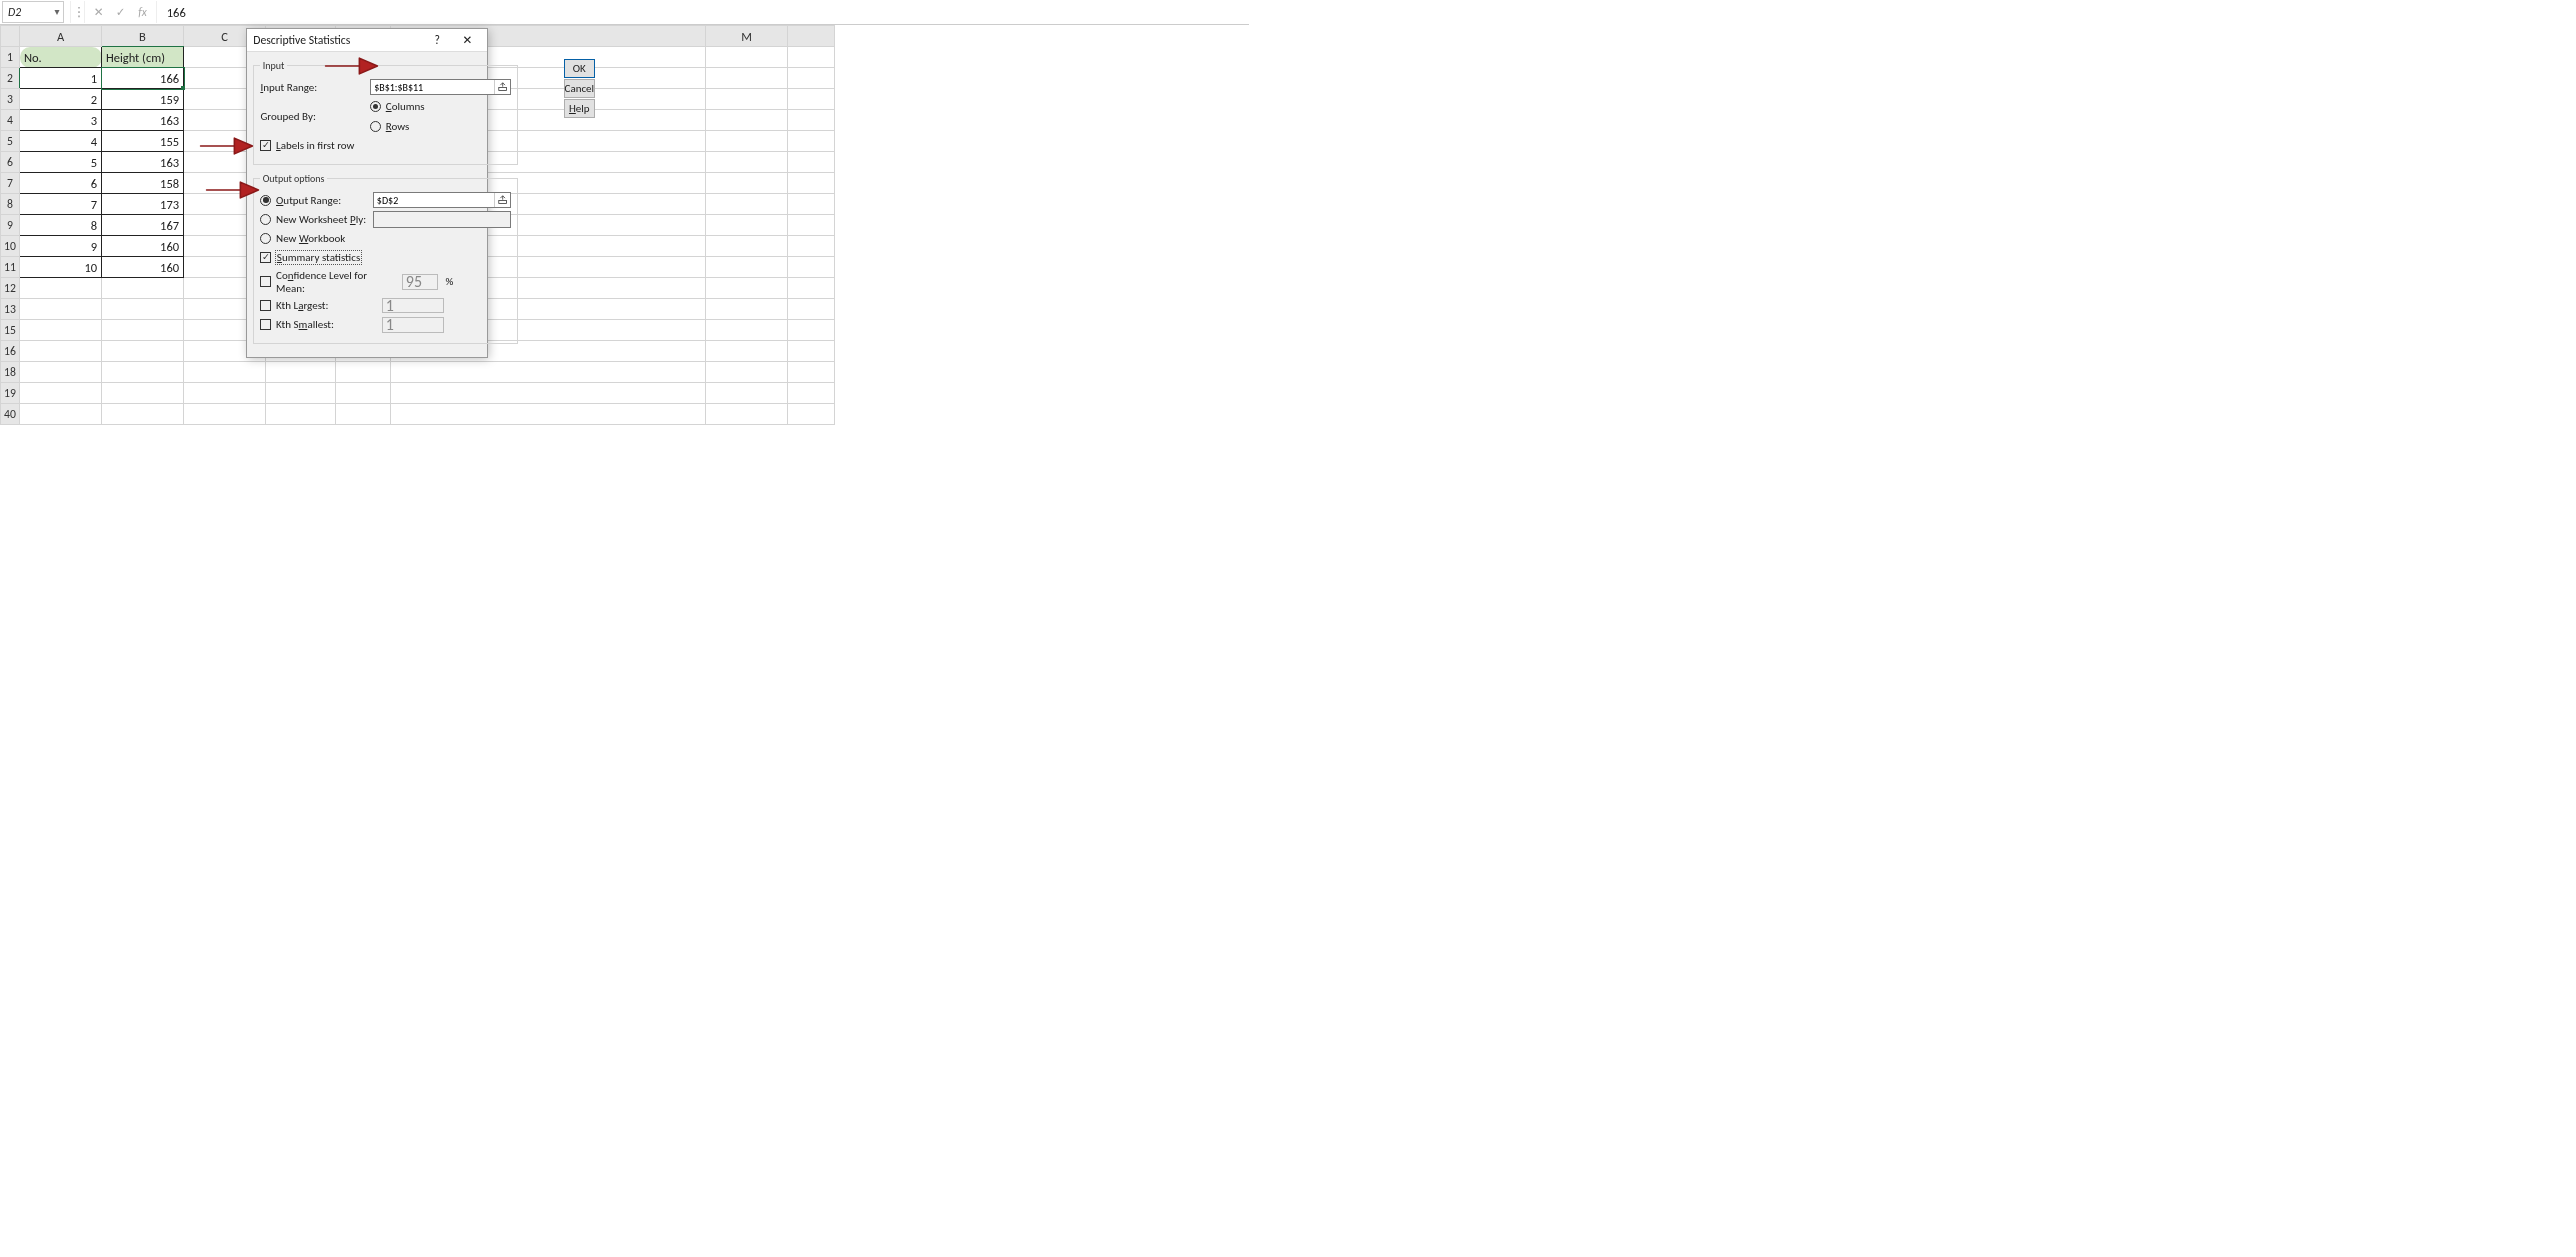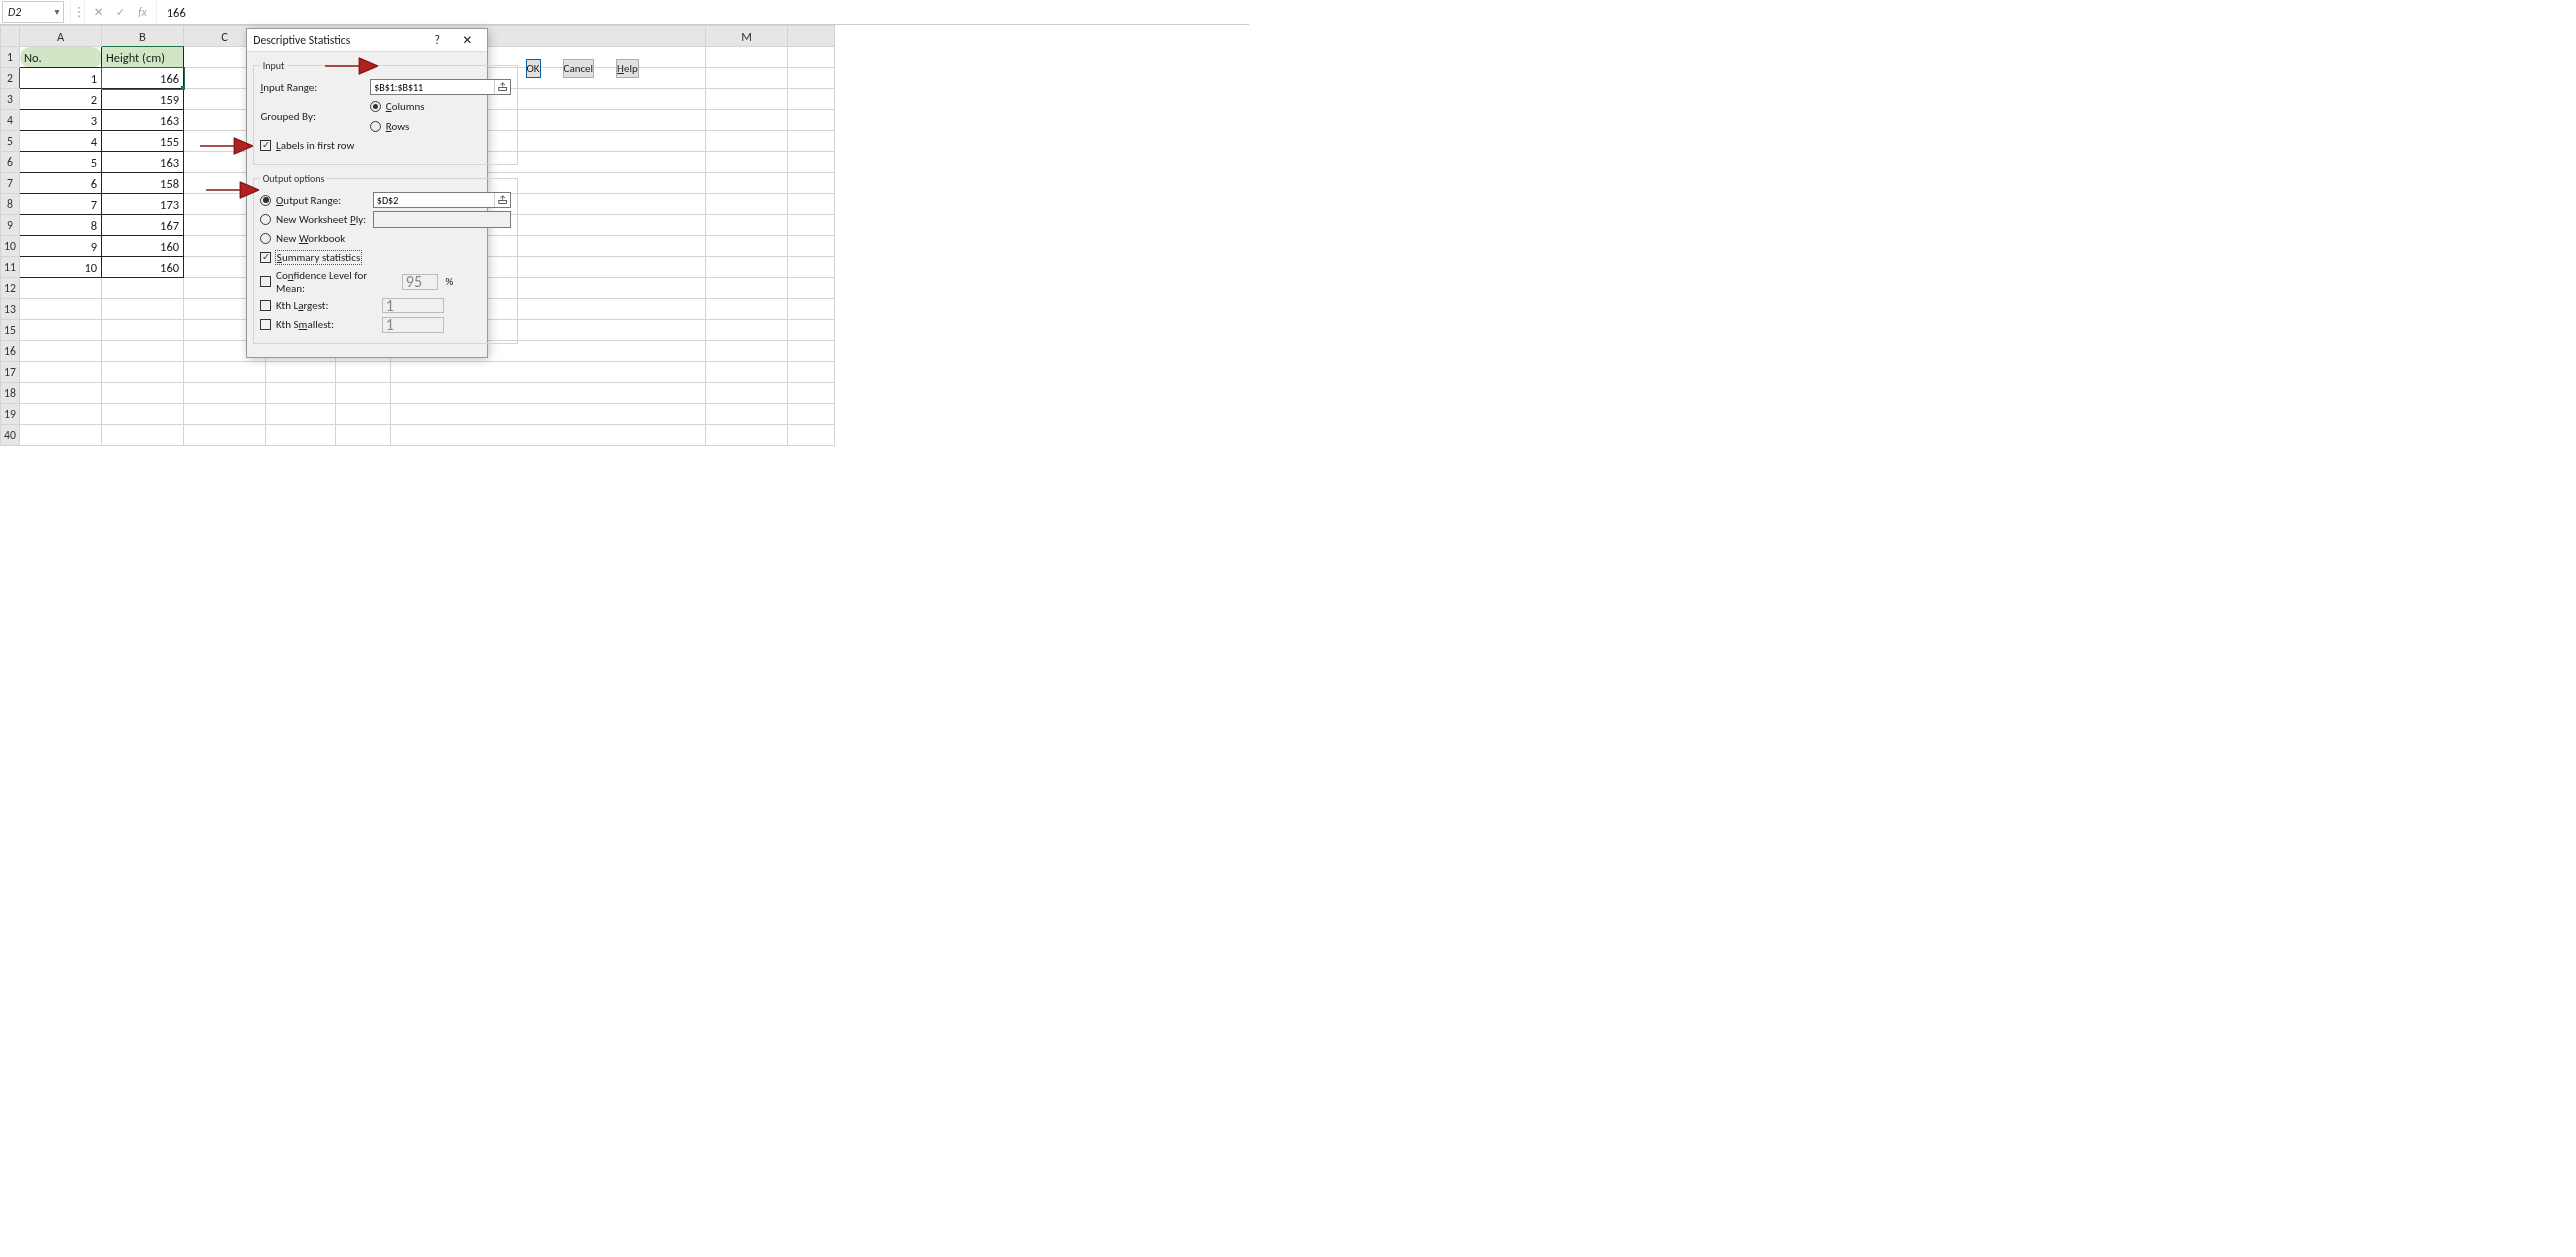--- a/index.html
+++ b/index.html
@@ -45,21 +45,21 @@
   .colh.sel { background: #d2e6c6; border-bottom: 1.6px solid #1f7244; }
   .rowh.sel { background: #d2e6c6; border-right: 1.6px solid #1f7244; }
 
   
   .dialog { position: absolute; left: 246px; top: 28px; width: 242px; background: #f0f0f0; border: 0.8px solid #999; box-shadow: 2.3px 2.3px 9.4px rgba(0,0,0,0.25); }
   .dlg-title { display: flex; align-items: center; height: 23.4px; padding: 0 4.7px 0 6.2px; background: #fff; border-bottom: 0.8px solid #ddd; }
   .dlg-title .t { flex: 1; font-size: 11.7px; }
   .dlg-title .tb { width: 30px; height: 20px; display: flex; align-items: center; justify-content: center; font-size: 11.7px; }
   .dlg-body { padding: 6.2px; display: flex; gap: 7.8px; }
   .dlg-main { flex: 1; }
-  .dlg-side { width: 56px; display: flex; flex-direction: row; gap: 22px; }
+  .dlg-side { width: 56px; display: flex; flex-direction: column; gap: 1px; margin-left: 38px; }
   .dlg-btn { height: 19px; border: 0.8px solid #adadad; background: #e1e1e1; font-size: 11px; display: flex; align-items: center; justify-content: center; }
   .dlg-btn.primary { border: 1.6px solid #0560a6; background: #e1e1e1; }
   fieldset.grp { border: 0.8px solid #d4d4d4; padding: 4.7px 6.2px 7.8px 6.2px; margin-bottom: 6.2px; }
   fieldset.grp legend { font-size: 10px; padding: 0 2.3px; color: #333; }
   .row { display: flex; align-items: center; min-height: 17px; margin: 2.3px 0; gap: 4.7px; font-size: 11px; }
   .row .lab { flex: 0 0 105px; }
   .rng-input { flex: 1; display: flex; border: 0.8px solid #7a7a7a; background: #fff; height: 16.4px; }
   .rng-input input { flex: 1; border: none; padding: 0 3.1px; font-size: 10px; background: transparent; }
   .rng-input .pick { width: 15.6px; display: flex; align-items: center; justify-content: center; border-left: 0.8px solid #ccc; }
   .disabled-input { background: #f0f0f0 !important; color: #888; }
@@ -273,31 +273,20 @@
           <td></td>
           <td></td>
           <td></td>
           <td></td>
           <td></td>
           <td></td>
           <td></td>
           <td></td>
         </tr>
     <tr>
-          <th class="rowh">17</th>
-          <td></td>
-          <td></td>
-          <td></td>
-          <td></td>
-          <td></td>
-          <td></td>
-          <td></td>
-          <td></td>
-        </tr>
-    <tr>
           <th class="rowh">18</th>
           <td></td>
           <td></td>
           <td></td>
           <td></td>
           <td></td>
           <td></td>
           <td></td>
           <td></td>
         </tr>

